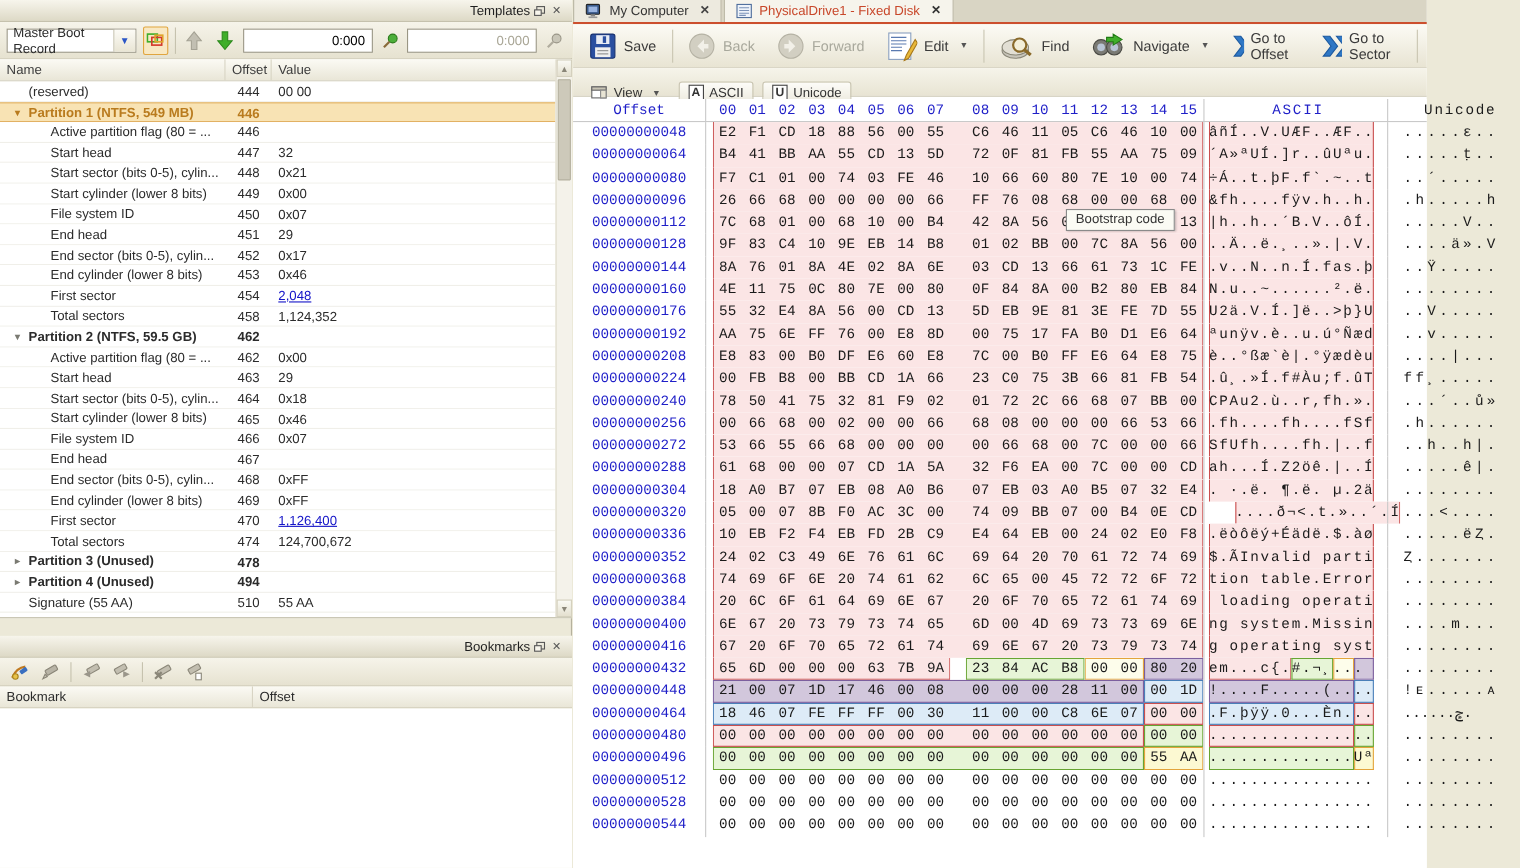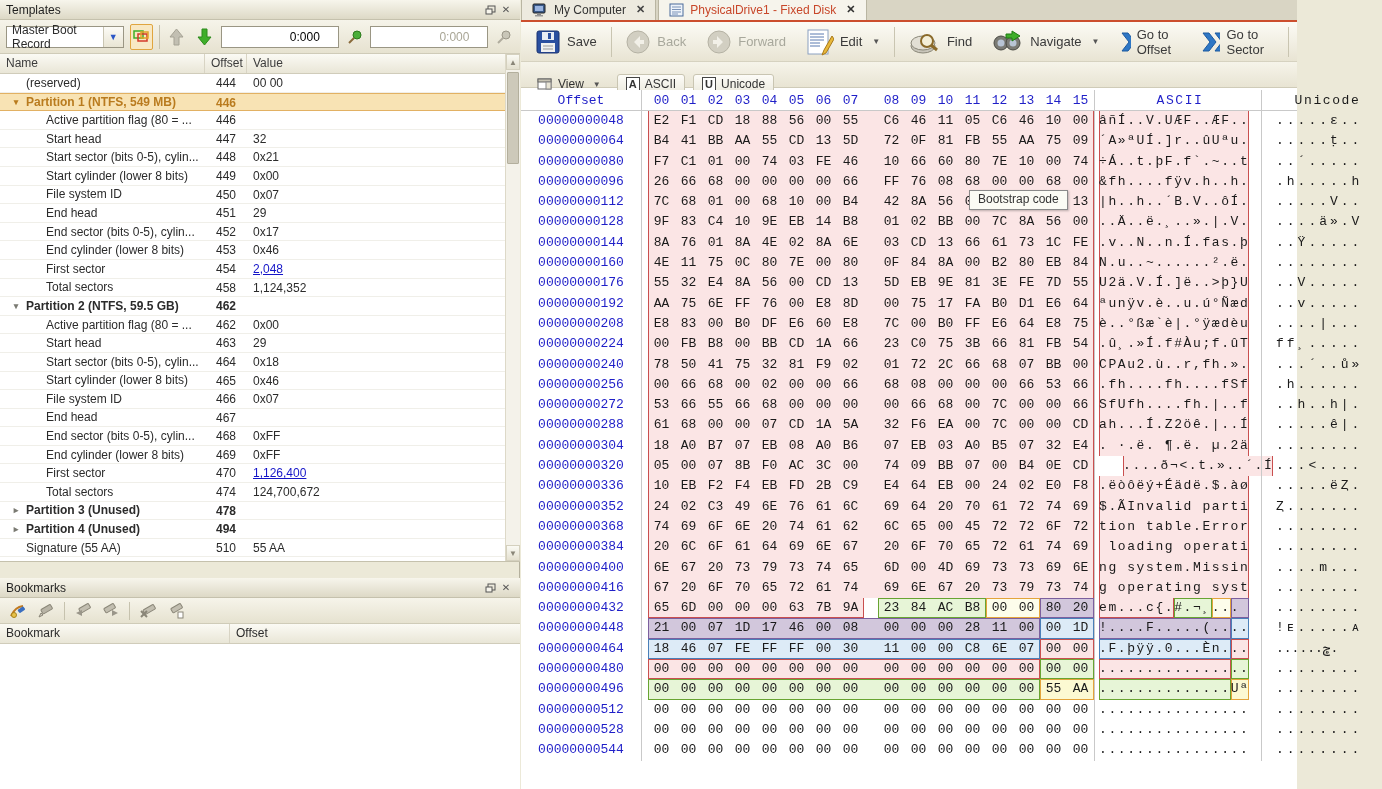--- a/index.html
+++ b/index.html
@@ -4,36 +4,36 @@
 <style>
   * { margin:0; padding:0; box-sizing:border-box; }
   html,body { width:1382px; height:789px; overflow:hidden;
     font-family:"Liberation Sans", sans-serif; font-size:12px; color:#2b2b2b; background:#ece9d8; }
   #app { position:relative; width:1382px; height:789px; }
 
   
   #left { position:absolute; left:0; top:0; width:520px; height:789px; background:#ece9d8; border-right:1px solid #b5b19e; }
   .panel-title { height:20px; display:flex; align-items:center; padding:0 6px;
     background:linear-gradient(#f7f5ec,#ddd9c6); border-bottom:1px solid #c5c1ad; }
-  .panel-title .pt-label { flex:1; font-size:12px; color:#1f1f1f; }
+  .panel-title .pt-label { flex:1; font-size:12px; color:#1f1f1f;text-align:right; }
   .pt-btn { width:16px; height:14px; display:flex; align-items:center; justify-content:center; color:#555; font-size:10px; cursor:default; }
 
   #tpl-panel { position:absolute; left:0; top:0; width:520px; height:578px; }
   .tpl-toolbar { height:34px; display:flex; align-items:center; padding:0 6px; gap:6px;
     background:linear-gradient(#f6f4ea,#e6e2d0); border-bottom:1px solid #cfcbb8; }
   .combo { width:132px; height:22px; background:#fff; border:1px solid #9a9684; display:flex; align-items:center; }
   .combo .combo-text { flex:1; padding-left:5px; font-size:12px; }
   .combo .combo-arrow { width:20px; height:20px; display:flex; align-items:center; justify-content:center;
     border-left:1px solid #c9c5b2; color:#2b56c6; font-size:9px; background:linear-gradient(#fcfbf6,#e9e5d4); }
   .sq-btn { width:26px; height:26px; border:1px solid #e0a53f; background:#f8e8c3; border-radius:2px;
     display:flex; align-items:center; justify-content:center; }
   .tb-sep { width:1px; height:24px; background:#c6c2ae; }
   .arrow-btn { width:24px; height:26px; display:flex; align-items:center; justify-content:center; }
   .goto-field { width:118px; height:22px; border:1px solid #9a9684; background:#fff; text-align:right;
-    padding:0 18px; font-size:12px; font-family:"Liberation Sans",sans-serif; }
+    padding:0 6px; font-size:12px; font-family:"Liberation Sans",sans-serif; }
   .goto-field.dim { color:#a9a696; }
   .pin-btn { width:22px; height:24px; display:flex; align-items:center; justify-content:center; }
 
   .tree-wrap { position:absolute; left:0; top:54px; width:520px; height:508px; background:#fff; border-bottom:1px solid #c5c1ad; }
   .tree-head { height:20px; display:flex; background:linear-gradient(#fbfaf4,#e9e6d7); border-bottom:1px solid #d0ccba; color:#3c3c3c; }
   .th-cell { padding:2px 6px; border-right:1px solid #d8d4c4; font-size:12px; }
   .th-name { width:205px; } .th-off { width:42px; } .th-val { flex:1; border-right:none; }
   #tpl-rows { position:absolute; left:0; top:20px; right:15px; bottom:0; overflow:hidden; }
   .tree-row { display:grid; grid-template-columns:205px 42px 1fr; height:18.6px; line-height:18px;
     border-bottom:1px solid #f0efe9; background:#fff; }

